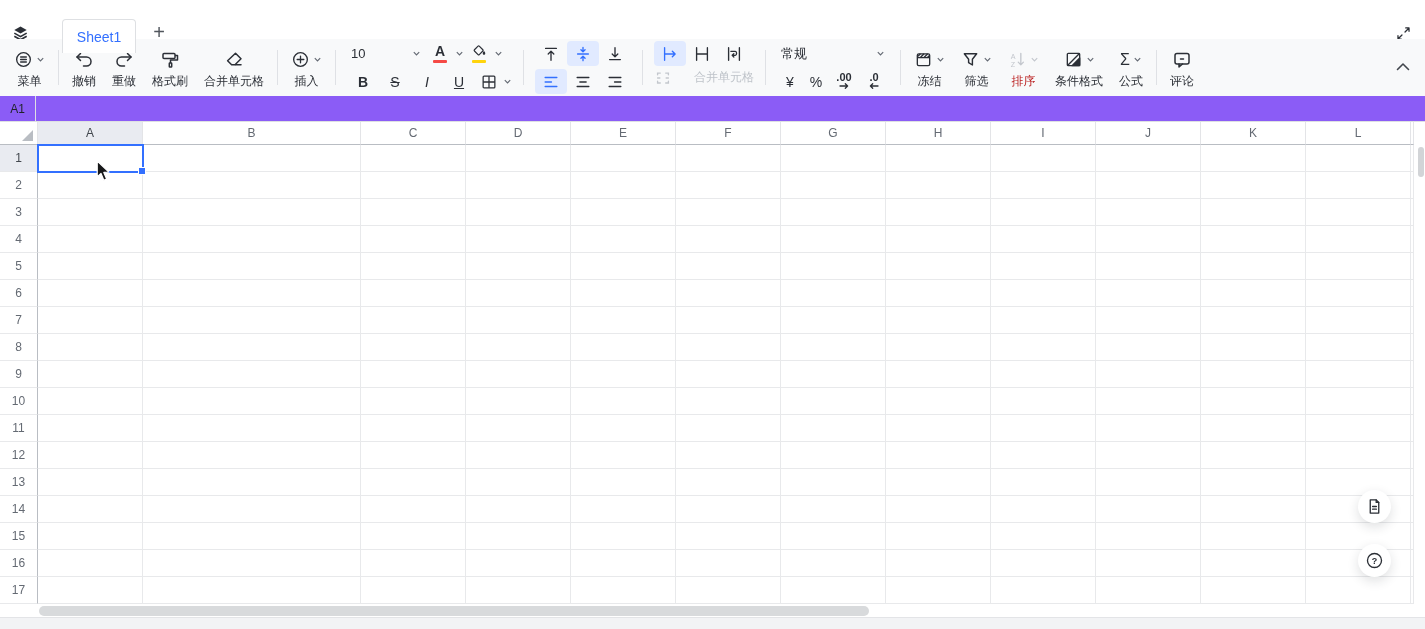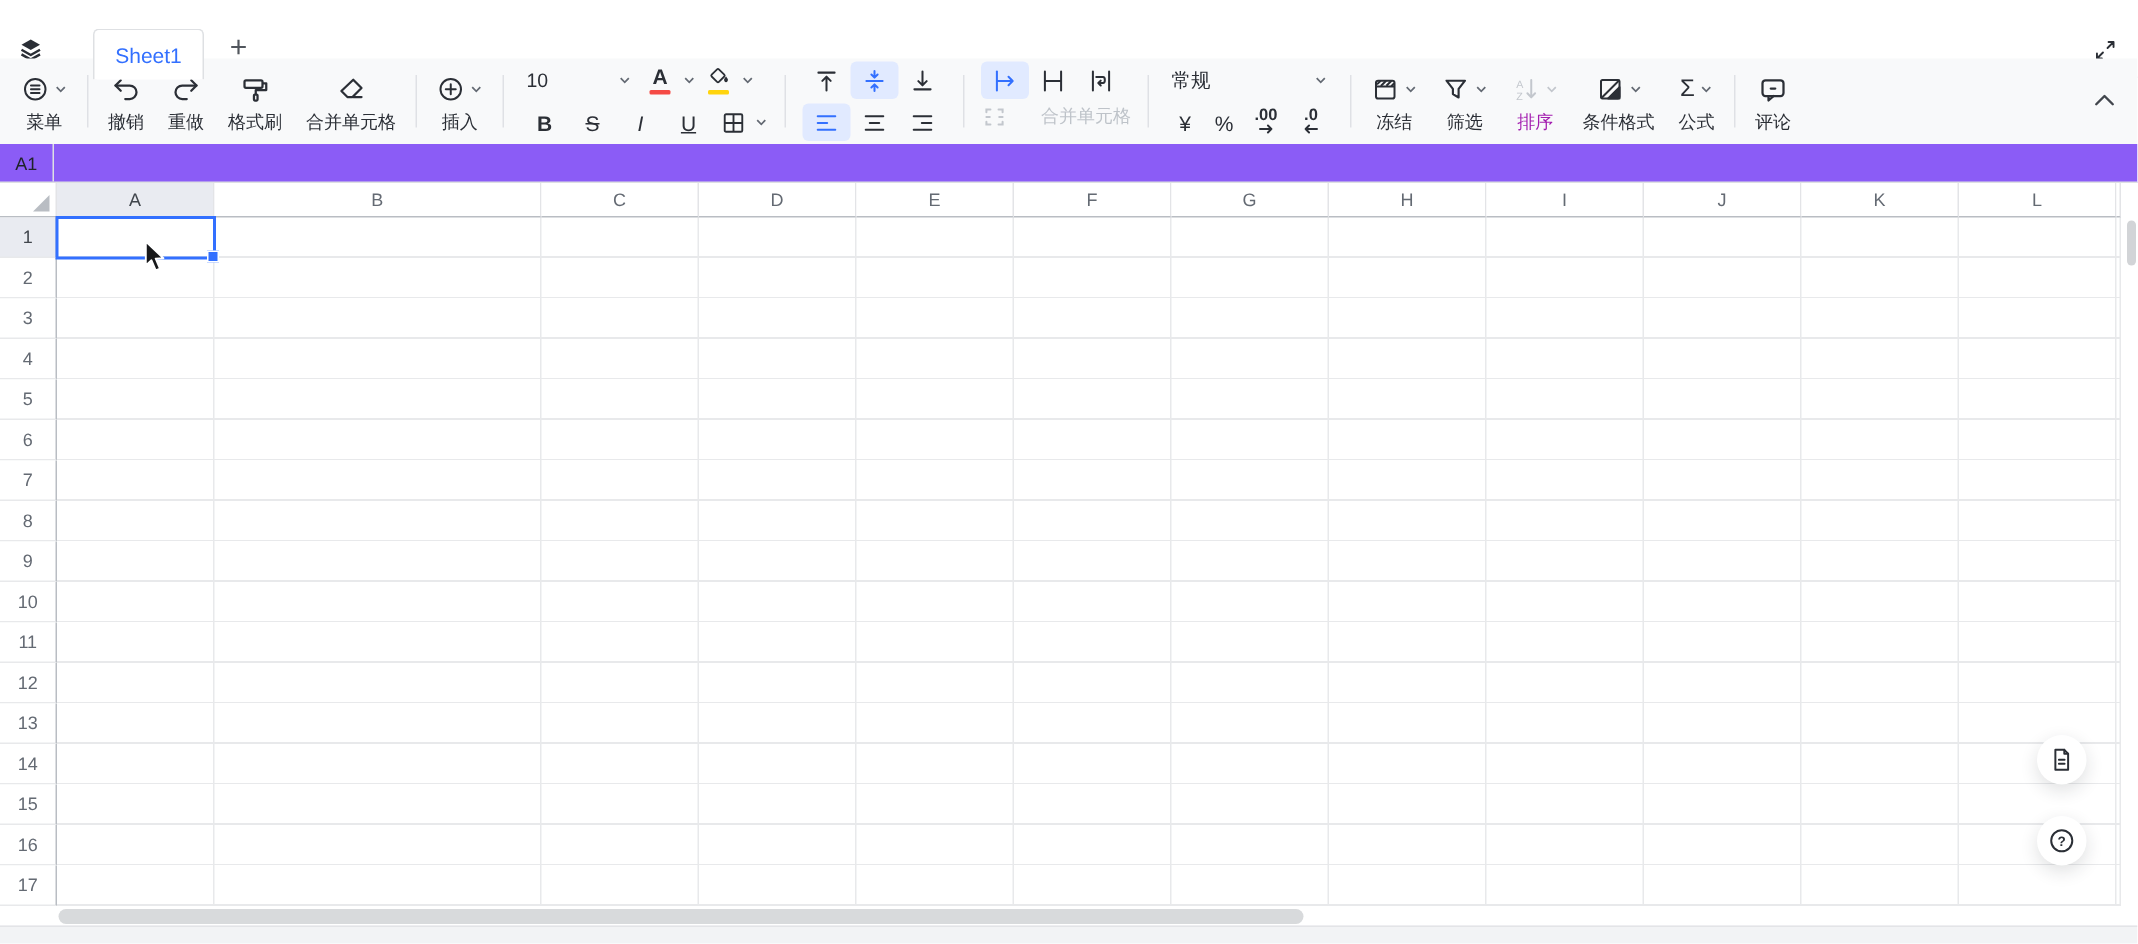--- a/index.html
+++ b/index.html
@@ -16,21 +16,21 @@
   .toolbar{position:absolute;top:39px;left:0;right:0;height:57px;background:#f8f9fa;display:flex;align-items:stretch;padding:0 6px;box-sizing:border-box;color:#2b2f36}
   .tool{display:flex;flex-direction:column;align-items:center;justify-content:center;gap:4px;padding:0 8px;white-space:nowrap}
   .tool .lbl{font-size:12px;color:#2b2f36;line-height:12px}
   .ticon{height:22px;display:flex;align-items:center;justify-content:center;gap:3px}
   .tdiv{width:1px;background:#dfe1e5;margin:11px 5px}
   .grp{display:flex;flex-direction:column;justify-content:center;gap:3px;padding:0 6px}
   .grow{display:flex;align-items:center;height:25px}
   .cellb{width:32px;height:25px;display:flex;align-items:center;justify-content:center;border-radius:4px}
   .cellb.active{background:#e1eaff;color:#3370ff}
   .dis{color:#c3c7cd}
-  .dis .lbl{color:#a21caf}
+  .dis .lbl{color:#b91c1c}
   .fsize{width:78px;height:25px;display:flex;align-items:center;justify-content:space-between;padding:0 4px;box-sizing:border-box;font-size:13px}
   .fmtletter{font-weight:700;font-size:14px;line-height:13px}
   .colbar{width:14px;height:3px;border-radius:1px;margin-top:2px}
   .bar-red{background:#f54a45}.bar-yellow{background:#ffd40d}
   .bsiu{font-size:14px;line-height:14px}
   .nfmt{width:104px;height:25px;display:flex;align-items:center;justify-content:space-between;font-size:13px;padding:0 4px}
   .dec{display:flex;flex-direction:column;align-items:center;line-height:9px;font-size:11px;font-weight:600}
   .mergerow{display:flex;align-items:flex-start;gap:22px;height:25px;color:#c3c7cd}
   .mergerow .lbl{color:#bec3c9;font-size:12px}
   .collapse{position:absolute;right:12px;top:18px}

